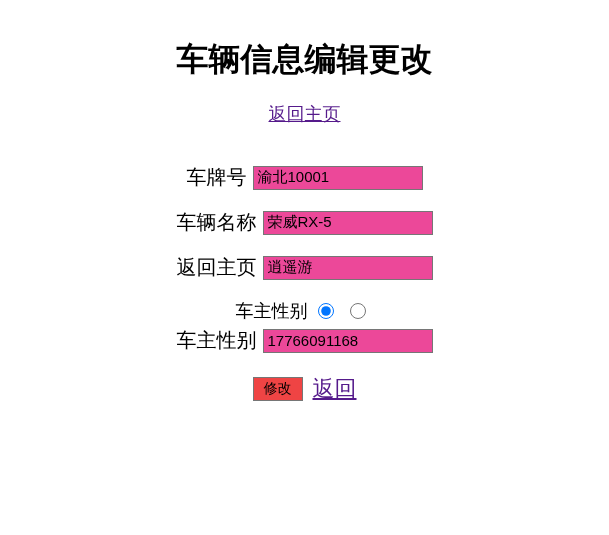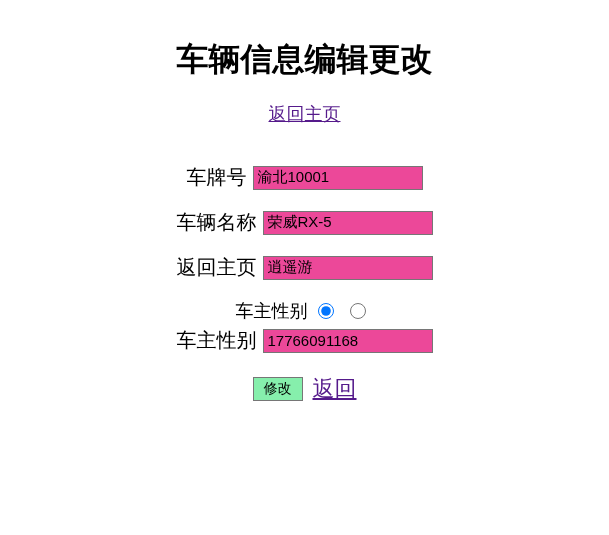--- a/index.html
+++ b/index.html
@@ -76,21 +76,21 @@
     .button-row {
       margin-top: 20px;
       display: flex;
       justify-content: center;
       align-items: center;
       gap: 10px;
     }
     .submit-btn {
       font-size: 14px;
       padding: 2px 10px;
-      background: #86efac;
+      background: #ef4444;
       border: 1px solid #767676;
       cursor: pointer;
       font-family: Arial, "Microsoft YaHei", sans-serif;
     }
     .back-link {
       color: #551A8B;
       text-decoration: underline;
       font-size: 22px;
     }
   </style>

